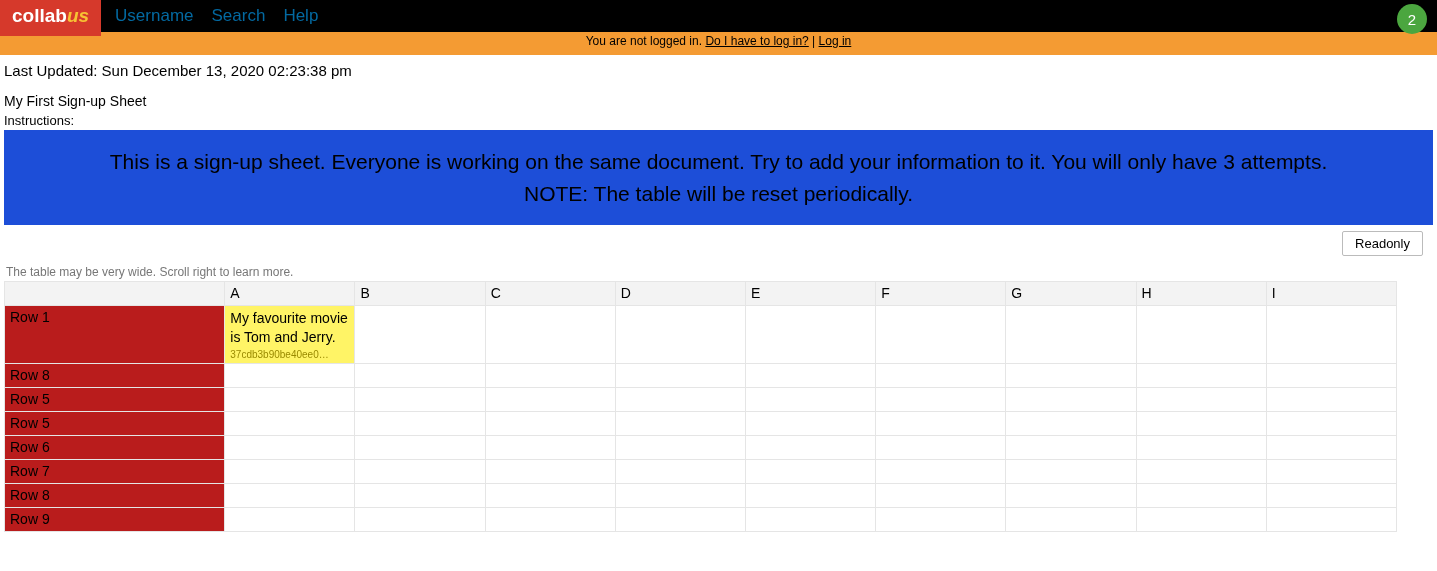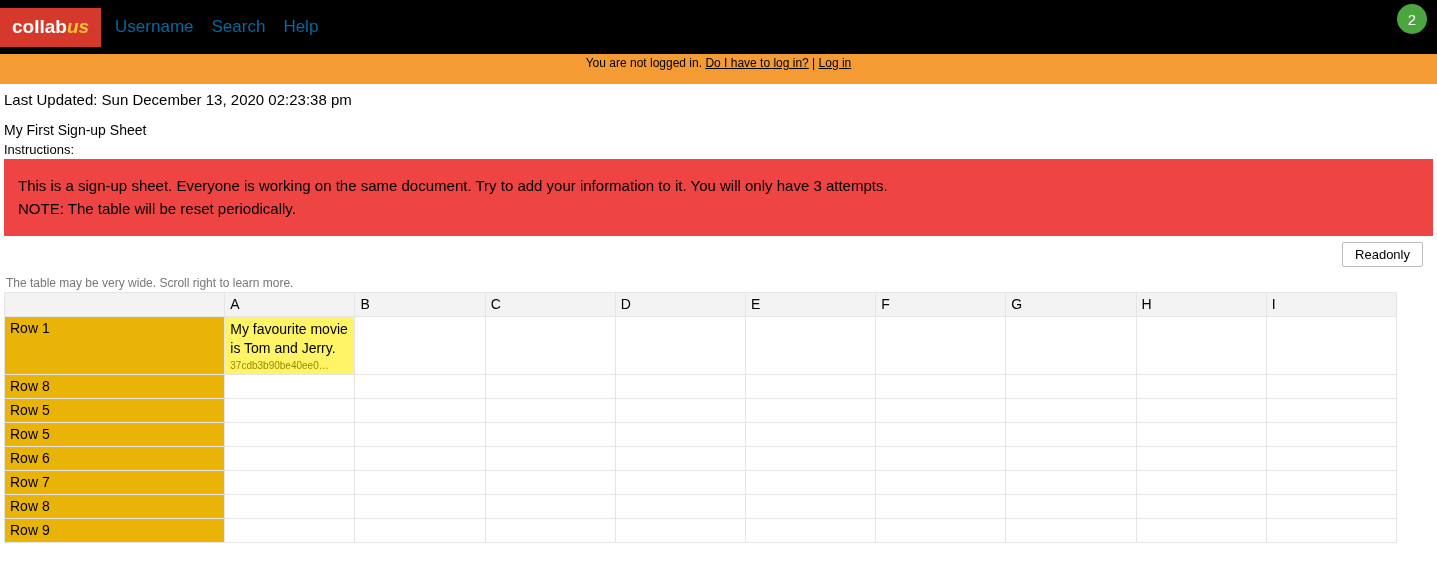--- a/index.html
+++ b/index.html
@@ -7,21 +7,21 @@
     margin: 0; padding: 0;
     font-family: Verdana, Geneva, sans-serif;
     font-size: 14px;
     color: #000;
     background: #fff;
     width: 1437px;
   }
   
   .topbar {
     background: #000;
-    height: 54px;
+    height: 32px;
     display: flex;
     align-items: center;
     position: relative;
   }
   .brand {
     background: #d6392b;
     height: 39px;
     display: flex;
     align-items: center;
     padding: 0 12px;
@@ -49,38 +49,39 @@
     background: #4ba63f;
     color: #fff;
     display: flex;
     align-items: center;
     justify-content: center;
     font-size: 15px;
   }
   
   .noticebar {
     background: #f49b33;
-    height: 30px;
+    height: 23px;
     font-size: 12px;
     text-align: center;
     line-height: 19px;
     color: #000;
   }
   .noticebar a { color: #000; text-decoration: underline; }
   
   .content { padding: 3px 4px 0 4px; }
   .last-updated { font-size: 15px; margin: 4px 0 2px 0; }
   .page-title { font-size: 14px; margin: 14px 0 4px 0; }
   .instr-label { font-size: 13px; margin: 4px 0 2px 0; }
   .instr-box {
-    background: #ef4444;
+    background: #1d4ed8;
     padding: 16px 14px;
-    font-size: 15px;
+    font-size: 21px;
     line-height: 1.5;
     margin-bottom: 4px;
+    text-align: center;
   }
   
   .tool-row {
     position: relative;
     height: 36px;
   }
   .readonly-badge {
     position: absolute;
     right: 10px;
     top: 2px;
@@ -109,21 +110,21 @@
     vertical-align: top;
     font-size: 14px;
     height: 24px;
   }
   table.sheet thead th {
     background: #f3f3f3;
     font-weight: normal;
   }
   table.sheet th.corner { background: #f3f3f3; }
   table.sheet tbody th {
-    background: #eab308;
+    background: #b91c1c;
     font-weight: normal;
   }
   col.rowhdr { width: 220px; }
   col.datacol { width: 130px; }
   td.filled {
     background: #fff466;
   }
   .cell-text { font-size: 14px; line-height: 1.35; }
   .cell-meta {
     font-size: 10px;

